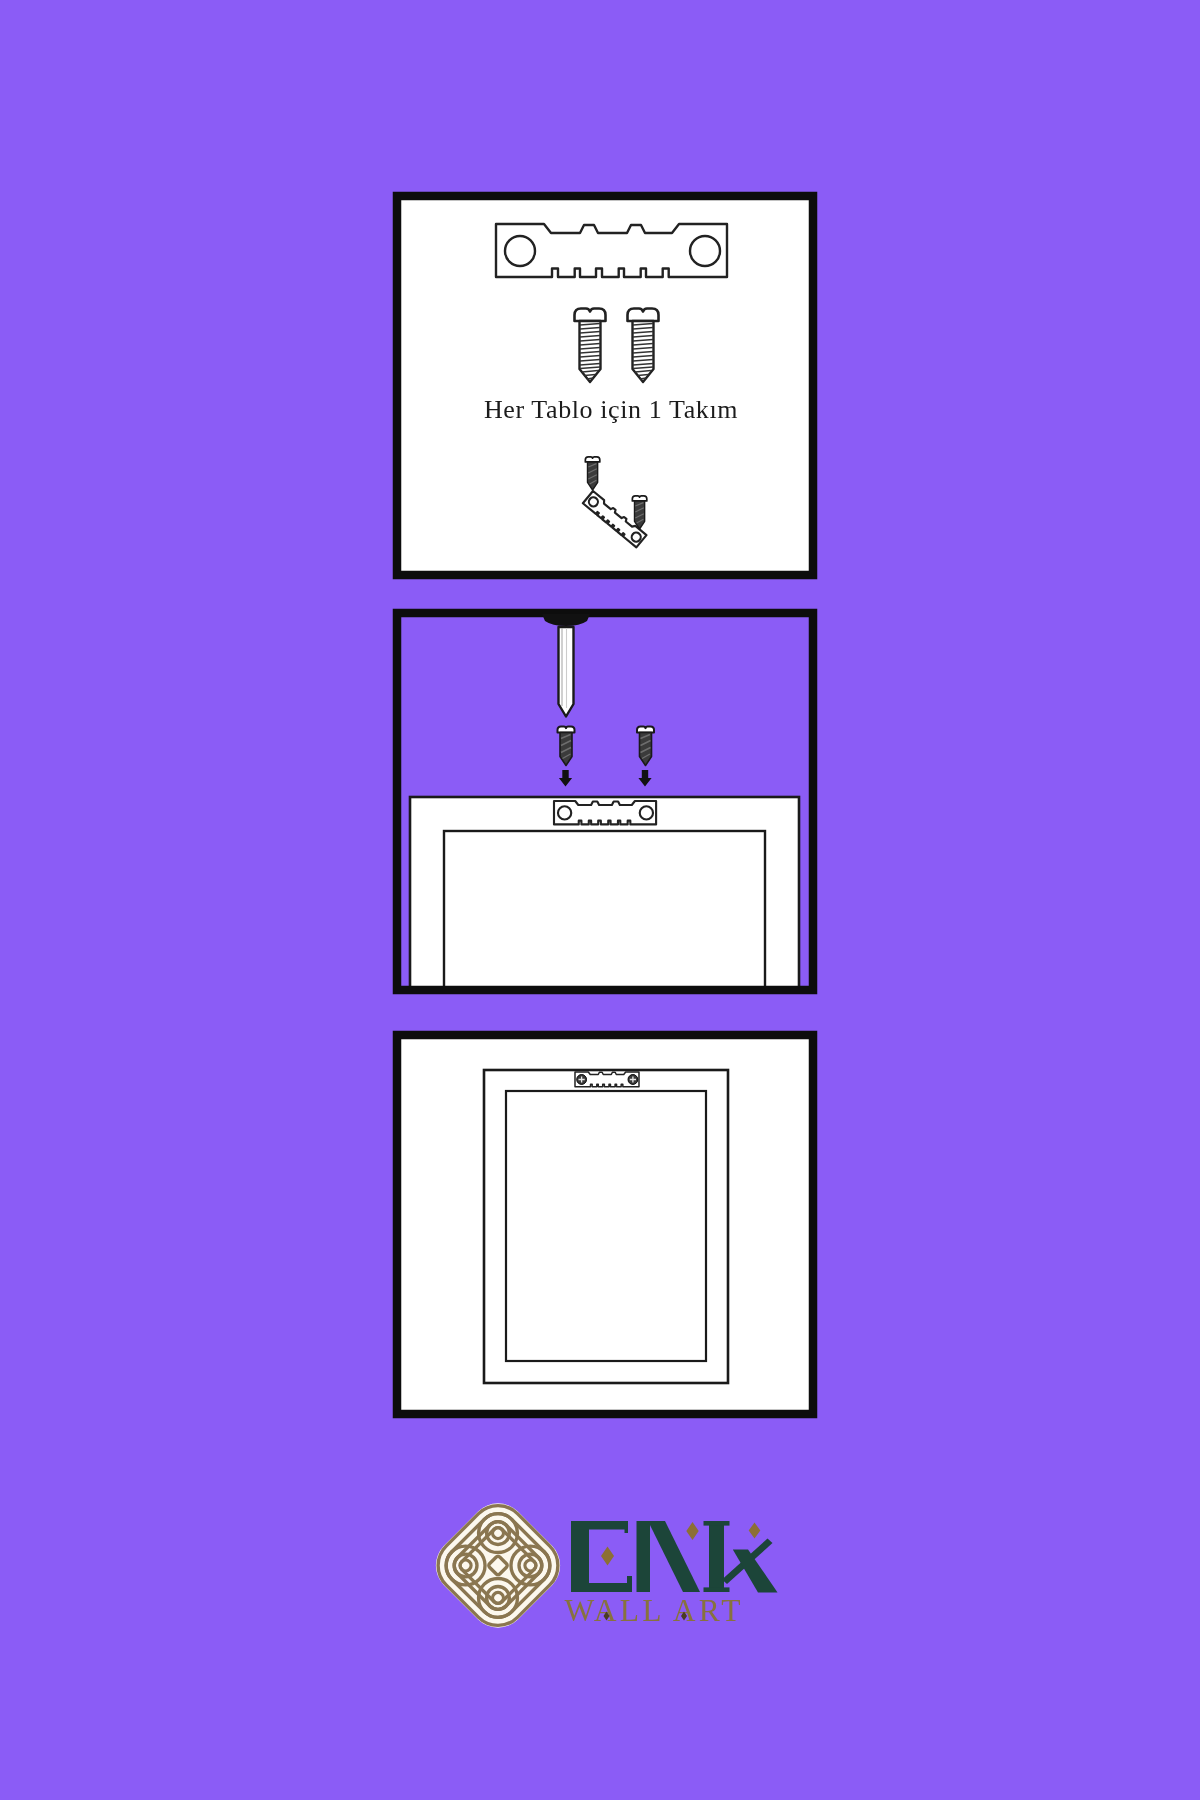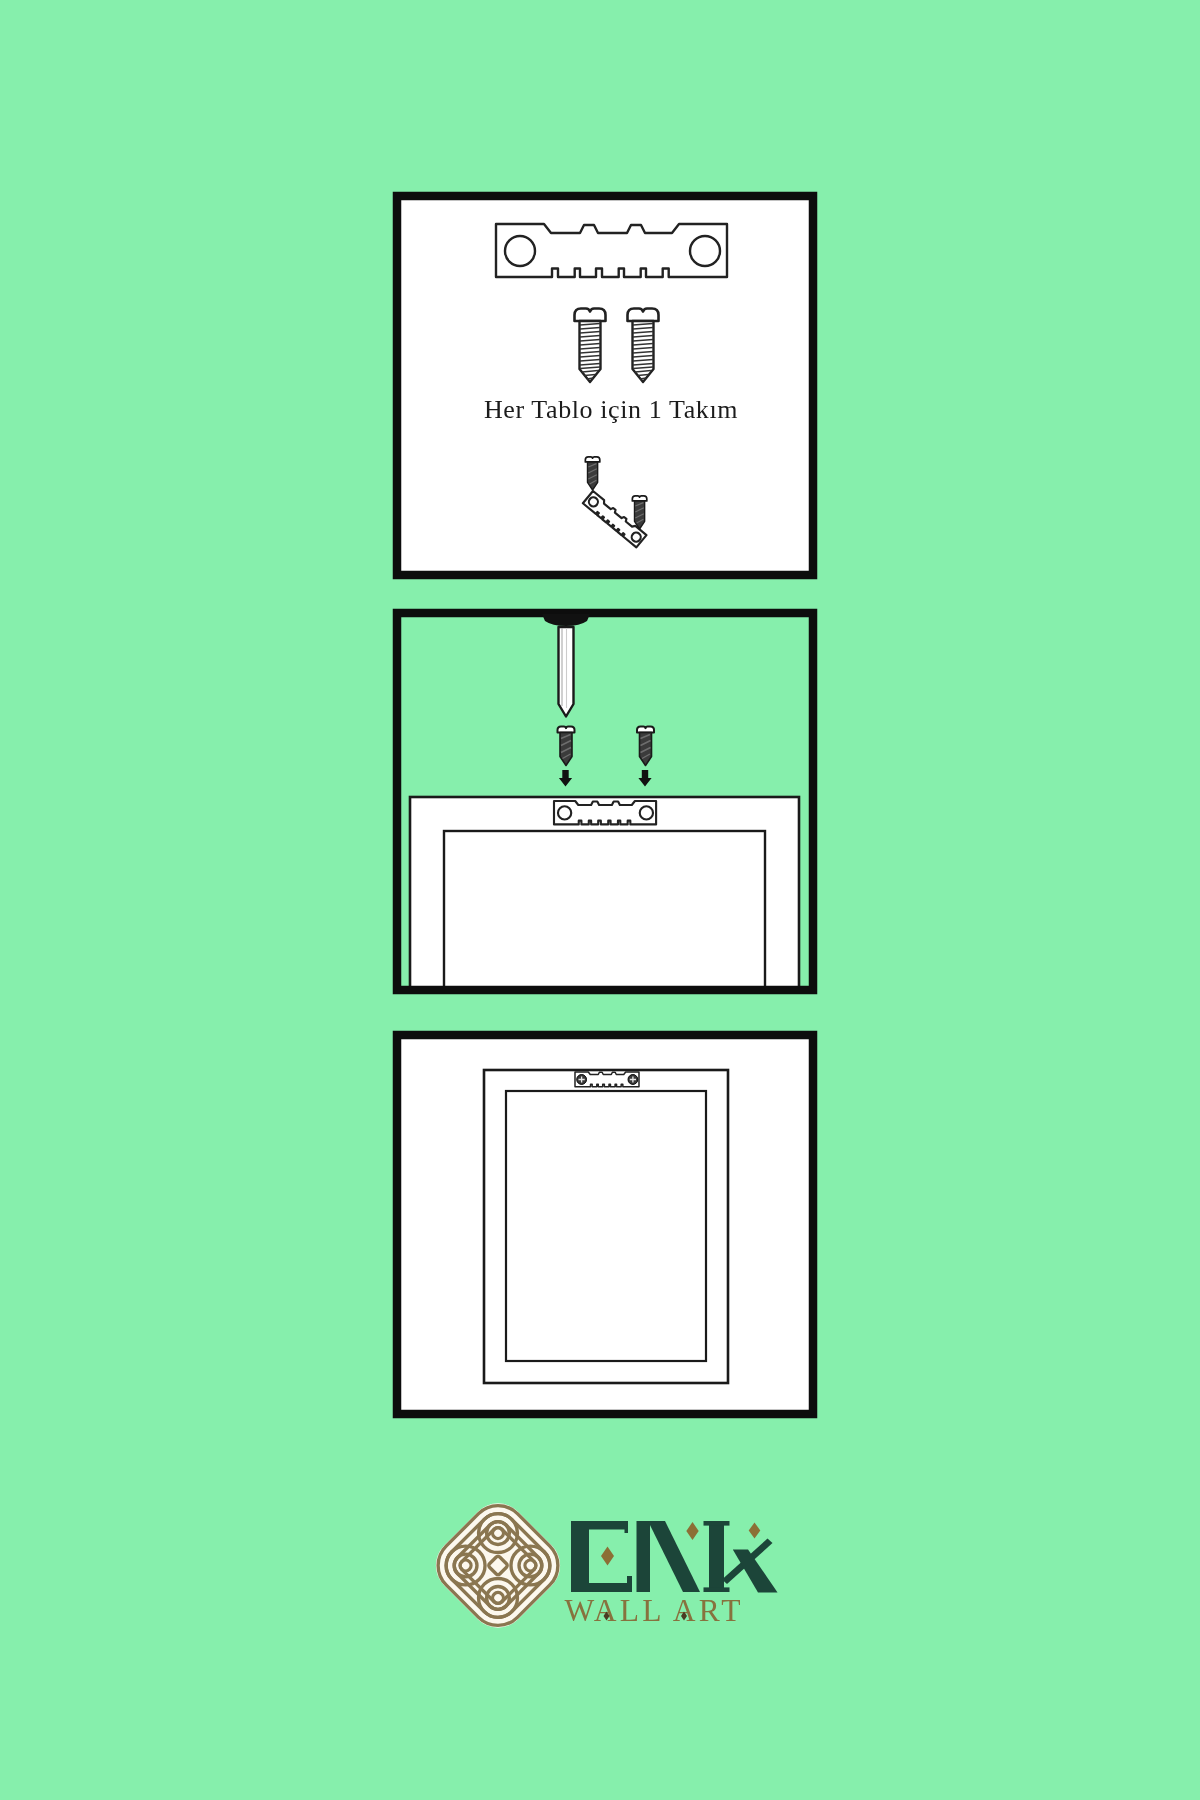--- a/index.html
+++ b/index.html
@@ -1,16 +1,16 @@
 <!DOCTYPE html>
 <html><head>
 <meta charset="utf-8">
 <style>
   html,body{margin:0;padding:0;background:#ffffff;}
-  #page{position:relative;width:1200px;height:1800px;background:#86efac;overflow:hidden;}
+  #page{position:relative;width:1200px;height:1800px;background:#8b5cf6;overflow:hidden;}
   svg{position:absolute;left:0;top:0;}
 </style>
 </head>
 <body>
 <div id="page">
 <svg width="1200" height="1800" viewBox="0 0 1200 1800" xmlns="http://www.w3.org/2000/svg">
   <defs>
 
     <g id="hanger">
       <path d="M0 0 L48 0 L55 9 L84 9 L88 1 L98 1 L102 9 L131 9 L135 1 L145 1 L149 9 L176 9 L183 0 L231 0 L231 53 L172.7 53 L172.7 44.5 L166.7 44.5 L166.7 53 L150 53 L150 44.5 L144.7 44.5 L144.7 53 L128 53 L128 44.5 L122.7 44.5 L122.7 53 L106 53 L106 44.5 L100 44.5 L100 53 L84 53 L84 44.5 L78.7 44.5 L78.7 53 L62 53 L62 44.5 L56 44.5 L56 53 L0 53 Z" fill="#ffffff" stroke="#222222" stroke-linejoin="round"></path>

